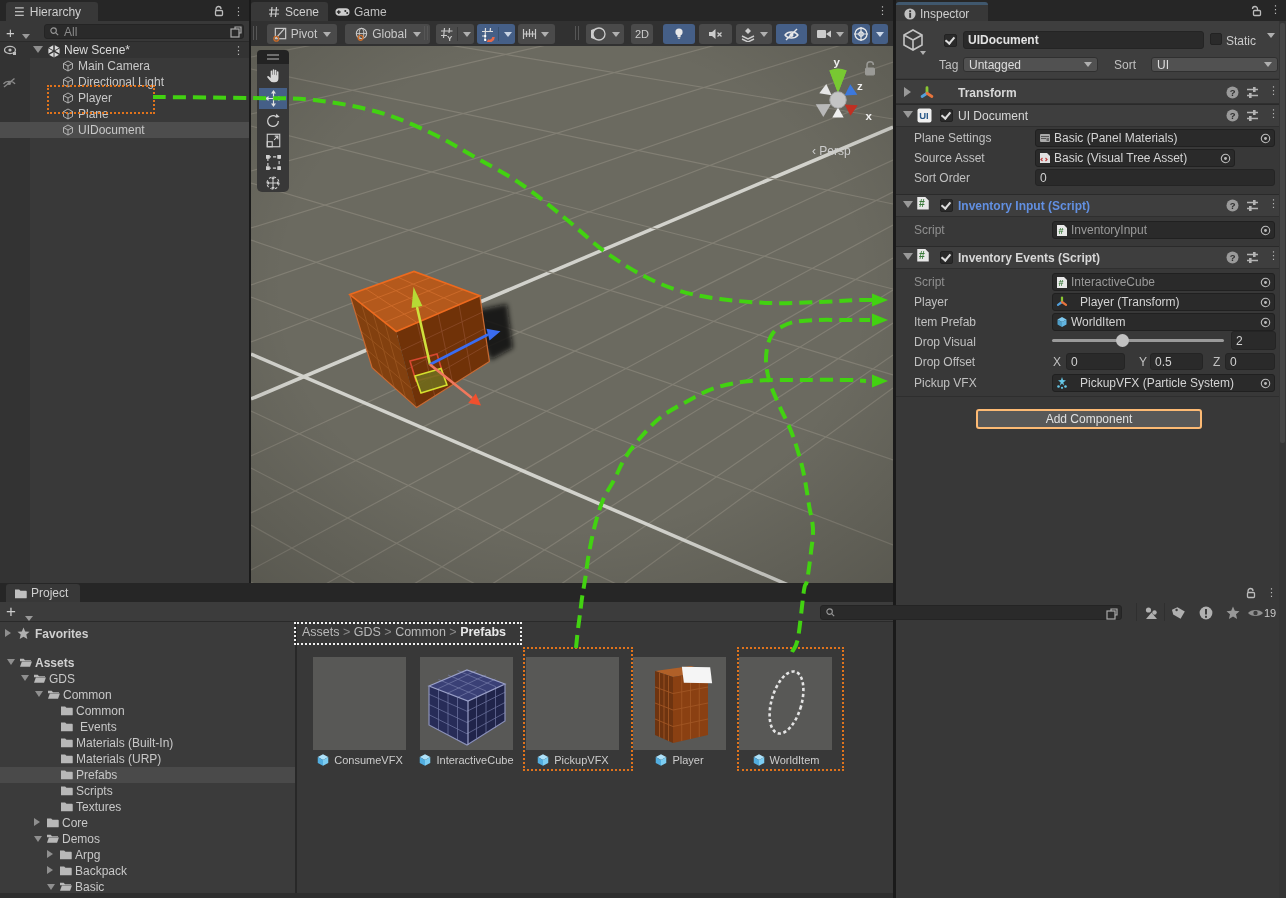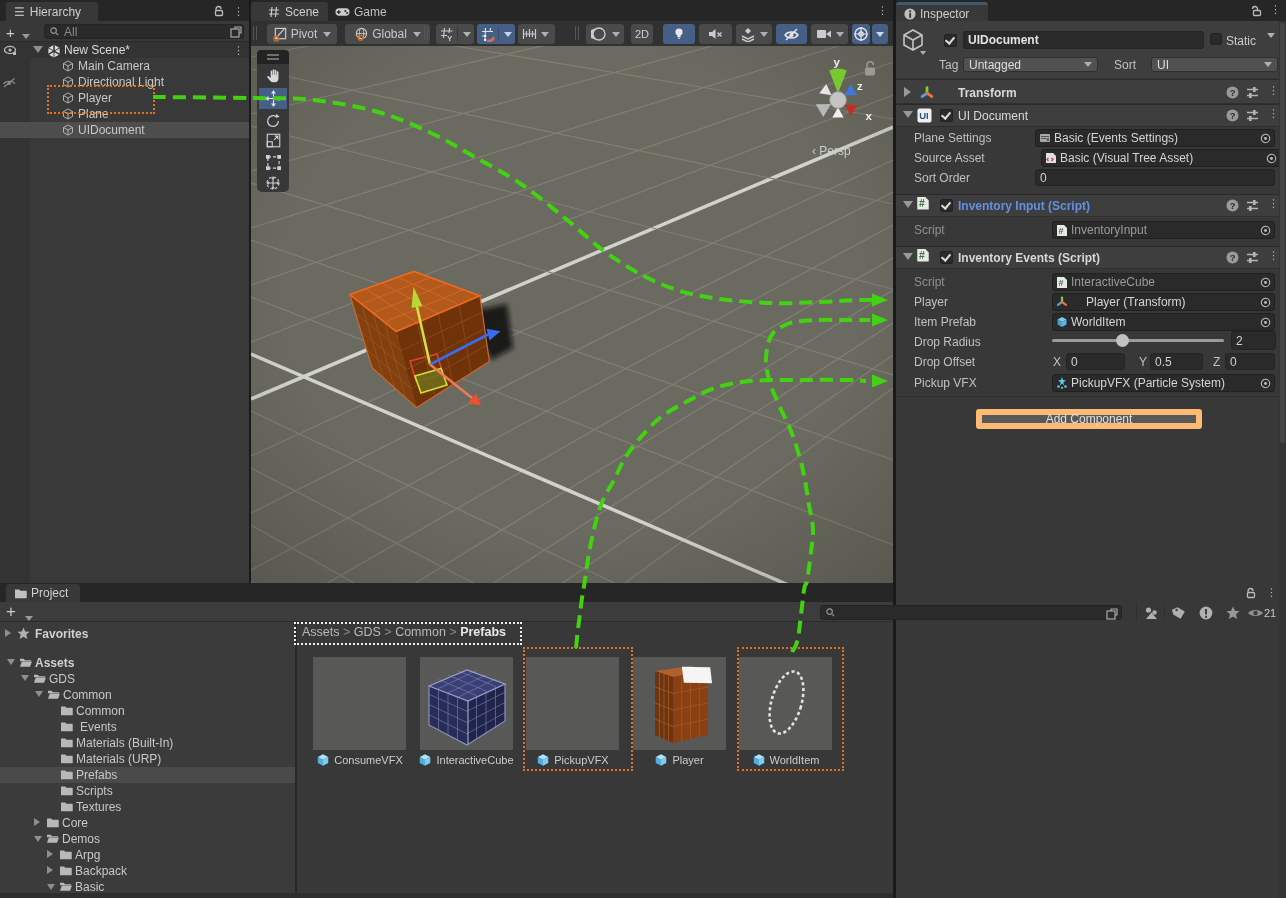--- a/index.html
+++ b/index.html
@@ -424,30 +424,30 @@
           <rect x="3" y="7" width="2.6" height="5" fill="#b4b4b4"></rect>
         </svg></div>
 <div class="abs" style="left:372px;top:107px;color:#b4b4b4;font-size:11px">⋮</div>
  <div class="lbl" style="left:18px;top:131px">Plane Settings</div>
  <div class="obj" style="left:139px;top:129px;width:240px;color:#d4d4d4">
         <svg width="12" height="12" viewBox="0 0 12 12">
           <rect x="1" y="2" width="10" height="8" rx="1" fill="#aaa"></rect>
           <path d="M2 4.5 H10 M2 6.5 H7" stroke="#555" stroke-width="1"></path>
           <rect x="7.5" y="6" width="2.5" height="3" fill="#666"></rect>
         </svg>
-        <span style="margin-left:3px;overflow:hidden;white-space:nowrap">Basic (Events Settings)</span>
+        <span style="margin-left:3px;overflow:hidden;white-space:nowrap">Basic (Panel Materials)</span>
         <div class="objdot">
           <svg width="11" height="11" viewBox="0 0 12 12">
             <circle cx="6" cy="6" r="4.6" fill="none" stroke="#bbb" stroke-width="1.2"></circle>
             <circle cx="6" cy="6" r="1.6" fill="#bbb"></circle>
           </svg>
         </div>
       </div>
  <div class="lbl" style="left:18px;top:151px">Source Asset</div>
- <div class="obj" style="left:145px;top:149px;width:240px;color:#d4d4d4">
+ <div class="obj" style="left:139px;top:149px;width:200px;color:#d4d4d4">
         <svg width="12" height="12" viewBox="0 0 12 12">
           <path d="M1 1 H8 L11 4 V11 H1 Z" fill="#e0e0e0"></path>
           <path d="M3.5 6 L2 7.5 L3.5 9 M6.5 6 L8 7.5 L6.5 9" stroke="#c04040" stroke-width="1.2" fill="none"></path>
         </svg>
         <span style="margin-left:3px;overflow:hidden;white-space:nowrap">Basic (Visual Tree Asset)</span>
         <div class="objdot">
           <svg width="11" height="11" viewBox="0 0 12 12">
             <circle cx="6" cy="6" r="4.6" fill="none" stroke="#bbb" stroke-width="1.2"></circle>
             <circle cx="6" cy="6" r="1.6" fill="#bbb"></circle>
           </svg>
@@ -521,21 +521,21 @@
       </div>
  <div class="lbl" style="left:18px;top:295px">Player</div>
  <div class="obj" style="left:156px;top:293px;width:223px;color:#d4d4d4">
         <svg width="12" height="12" viewBox="0 0 12 12">
           <g stroke-linecap="round" stroke-width="2.2">
             <line x1="6" y1="6" x2="6" y2="1.5" stroke="#8bc832"></line>
             <line x1="6" y1="6" x2="2" y2="8.8" stroke="#52a0dc"></line>
             <line x1="6" y1="6" x2="10" y2="8.8" stroke="#e8743c"></line>
           </g>
         </svg>
-        <span style="margin-left:18px;overflow:hidden;white-space:nowrap">Player (Transform)</span>
+        <span style="margin-left:12px;overflow:hidden;white-space:nowrap">Player (Transform)</span>
         <div class="objdot">
           <svg width="11" height="11" viewBox="0 0 12 12">
             <circle cx="6" cy="6" r="4.6" fill="none" stroke="#bbb" stroke-width="1.2"></circle>
             <circle cx="6" cy="6" r="1.6" fill="#bbb"></circle>
           </svg>
         </div>
       </div>
  <div class="lbl" style="left:18px;top:315px">Item Prefab</div>
  <div class="obj" style="left:156px;top:313px;width:223px;color:#d4d4d4">
         <svg width="12" height="12" viewBox="0 0 24 24">
@@ -544,53 +544,53 @@
           <path fill="#62b4e0" d="M21 7 L12 12 L12 22 L21 17 Z"></path>
         </svg>
         <span style="margin-left:3px;overflow:hidden;white-space:nowrap">WorldItem</span>
         <div class="objdot">
           <svg width="11" height="11" viewBox="0 0 12 12">
             <circle cx="6" cy="6" r="4.6" fill="none" stroke="#bbb" stroke-width="1.2"></circle>
             <circle cx="6" cy="6" r="1.6" fill="#bbb"></circle>
           </svg>
         </div>
       </div>
- <div class="lbl" style="left:18px;top:335px">Drop Radius</div>
+ <div class="lbl" style="left:18px;top:335px">Drop Visual</div>
  <div class="abs" style="left:156px;top:339px;width:172px;height:3px;background:#9a9a9a;border-radius:2px"></div>
  <div class="abs" style="left:220px;top:334px;width:13px;height:13px;border-radius:50%;background:#c2c2c2"></div>
  <div class="fld" style="left:335px;top:331px;width:45px;height:19px">2</div>
  <div class="lbl" style="left:18px;top:355px">Drop Offset</div>
  <div class="lbl" style="left:157px;top:355px">X</div>
  <div class="fld" style="left:170px;top:353px;width:59px;height:17px">0</div>
  <div class="lbl" style="left:243px;top:355px">Y</div>
  <div class="fld" style="left:254px;top:353px;width:53px;height:17px">0.5</div>
  <div class="lbl" style="left:317px;top:355px">Z</div>
  <div class="fld" style="left:329px;top:353px;width:50px;height:17px">0</div>
  <div class="lbl" style="left:18px;top:376px">Pickup VFX</div>
  <div class="obj" style="left:156px;top:374px;width:223px;color:#d4d4d4">
         <svg width="12" height="12" viewBox="0 0 12 12">
           <g fill="#66c8e8">
             <path d="M6 0 L7 3 L10 3.5 L7.4 5.2 L8 8.5 L6 6.5 L4 8.5 L4.6 5.2 L2 3.5 L5 3 Z"></path>
             <circle cx="2.5" cy="9.5" r="1.3"></circle>
             <circle cx="6" cy="10.8" r="1.1"></circle>
             <circle cx="9.5" cy="9.5" r="1.3"></circle>
           </g>
         </svg>
-        <span style="margin-left:3px;overflow:hidden;white-space:nowrap">PickupVFX (Particle System)</span>
+        <span style="margin-left:12px;overflow:hidden;white-space:nowrap">PickupVFX (Particle System)</span>
         <div class="objdot">
           <svg width="11" height="11" viewBox="0 0 12 12">
             <circle cx="6" cy="6" r="4.6" fill="none" stroke="#bbb" stroke-width="1.2"></circle>
             <circle cx="6" cy="6" r="1.6" fill="#bbb"></circle>
           </svg>
         </div>
       </div>
  <div class="abs" style="left:0;top:396px;width:390px;height:1px;background:#2e2e2e"></div>
  <div class="abs" style="left:383px;top:21px;width:7px;height:877px;background:#353535"></div>
  <div class="abs" style="left:384px;top:23px;width:5px;height:420px;background:#464646;border-radius:2px"></div>
- <div class="abs" style="left:80px;top:409px;width:226px;height:20px;background:#585858;border:6px solid #fdba74;border-radius:3px;box-sizing:border-box;display:flex;align-items:center;justify-content:center;color:#e0e0e0">Add Component</div>
+ <div class="abs" style="left:80px;top:409px;width:226px;height:20px;background:#585858;border:2px solid #fdba74;border-radius:3px;box-sizing:border-box;display:flex;align-items:center;justify-content:center;color:#e0e0e0">Add Component</div>
 </div>
 
 <div id="proj" class="abs" style="left:0;top:583px;width:893px;height:315px;background:#383838">
  <div class="tabstrip" style="left:0;top:0;width:893px;height:19px"></div>
  <div class="tab" style="left:6px;top:1px;height:18px;width:58px"><svg width="13" height="11" viewBox="0 0 14 12" style="margin-right:4px">
           <path d="M1 1.5 h4.5 l1.5 1.5 H13 a.8.8 0 0 1 .8.8 V10.5 a.8.8 0 0 1 -.8.8 H1 Z" fill="#c0c0c0"></path>
         </svg>Project</div>
  <div class="abs" style="left:1245px;top:4px"><svg width="12" height="12" viewBox="0 0 12 12">
           <path d="M3 5.5 V4 a2.5 2.5 0 0 1 5 0" fill="none" stroke="#bbb" stroke-width="1.3"></path>
           <rect x="2.5" y="5.5" width="7" height="5" rx="1" fill="none" stroke="#bbb" stroke-width="1.3"></rect>
@@ -625,21 +625,21 @@
           <rect x="6" y="3" width="2" height="5.5" fill="#3c3c3c"></rect>
           <rect x="6" y="9.8" width="2" height="2" fill="#3c3c3c"></rect>
         </svg></div>
  <div class="abs" style="left:1226px;top:23px"><svg width="14" height="14" viewBox="0 0 14 14">
           <path d="M7 0.5 L8.8 4.8 L13.5 5.2 L10 8.2 L11.1 13 L7 10.4 L2.9 13 L4 8.2 L0.5 5.2 L5.2 4.8 Z" fill="#989898"></path>
         </svg></div>
  <div class="abs" style="left:1247px;top:24px"><svg width="17" height="12" viewBox="0 0 17 12">
           <path d="M1 6 C4 2 13 2 16 6 C13 10 4 10 1 6 Z" fill="#909090"></path>
           <circle cx="8.5" cy="6" r="2.2" fill="#3c3c3c"></circle>
         </svg></div>
- <div class="abs" style="left:1264px;top:24px;color:#c8c8c8;font-size:11px">21</div>
+ <div class="abs" style="left:1264px;top:24px;color:#c8c8c8;font-size:11px">19</div>
  <div class="abs" style="left:295px;top:39px;width:2px;height:276px;background:#282828"></div>
  <div id="ptree" style="position:absolute;left:0;top:39px;width:295px;height:276px;background:#3b3b3b;overflow:hidden">
   <div class="row" style="left:0;top:145px;width:295px;background:#4a4a4a"></div>
   <div class="abs" style="left:5px;top:7px;width:0;height:0;border-top:4.5px solid transparent;border-bottom:4.5px solid transparent;border-left:6px solid #8f8f8f"></div>
         <div class="abs" style="left:17px;top:5px"><svg width="13" height="13" viewBox="0 0 14 14">
             <path d="M7 0.5 L8.8 4.8 L13.5 5.2 L10 8.2 L11.1 13 L7 10.4 L2.9 13 L4 8.2 L0.5 5.2 L5.2 4.8 Z" fill="#b0b0b0"></path>
           </svg></div>
         <div class="row" style="left:35px;top:4px;font-weight:bold;color:#d0d0d0">Favorites</div>
   <div class="abs" style="left:7px;top:37px;width:0;height:0;border-left:4.5px solid transparent;border-right:4.5px solid transparent;border-top:6px solid #8f8f8f"></div>
         <div class="abs" style="left:19px;top:35px"><svg width="13" height="11" viewBox="0 0 14 12">

